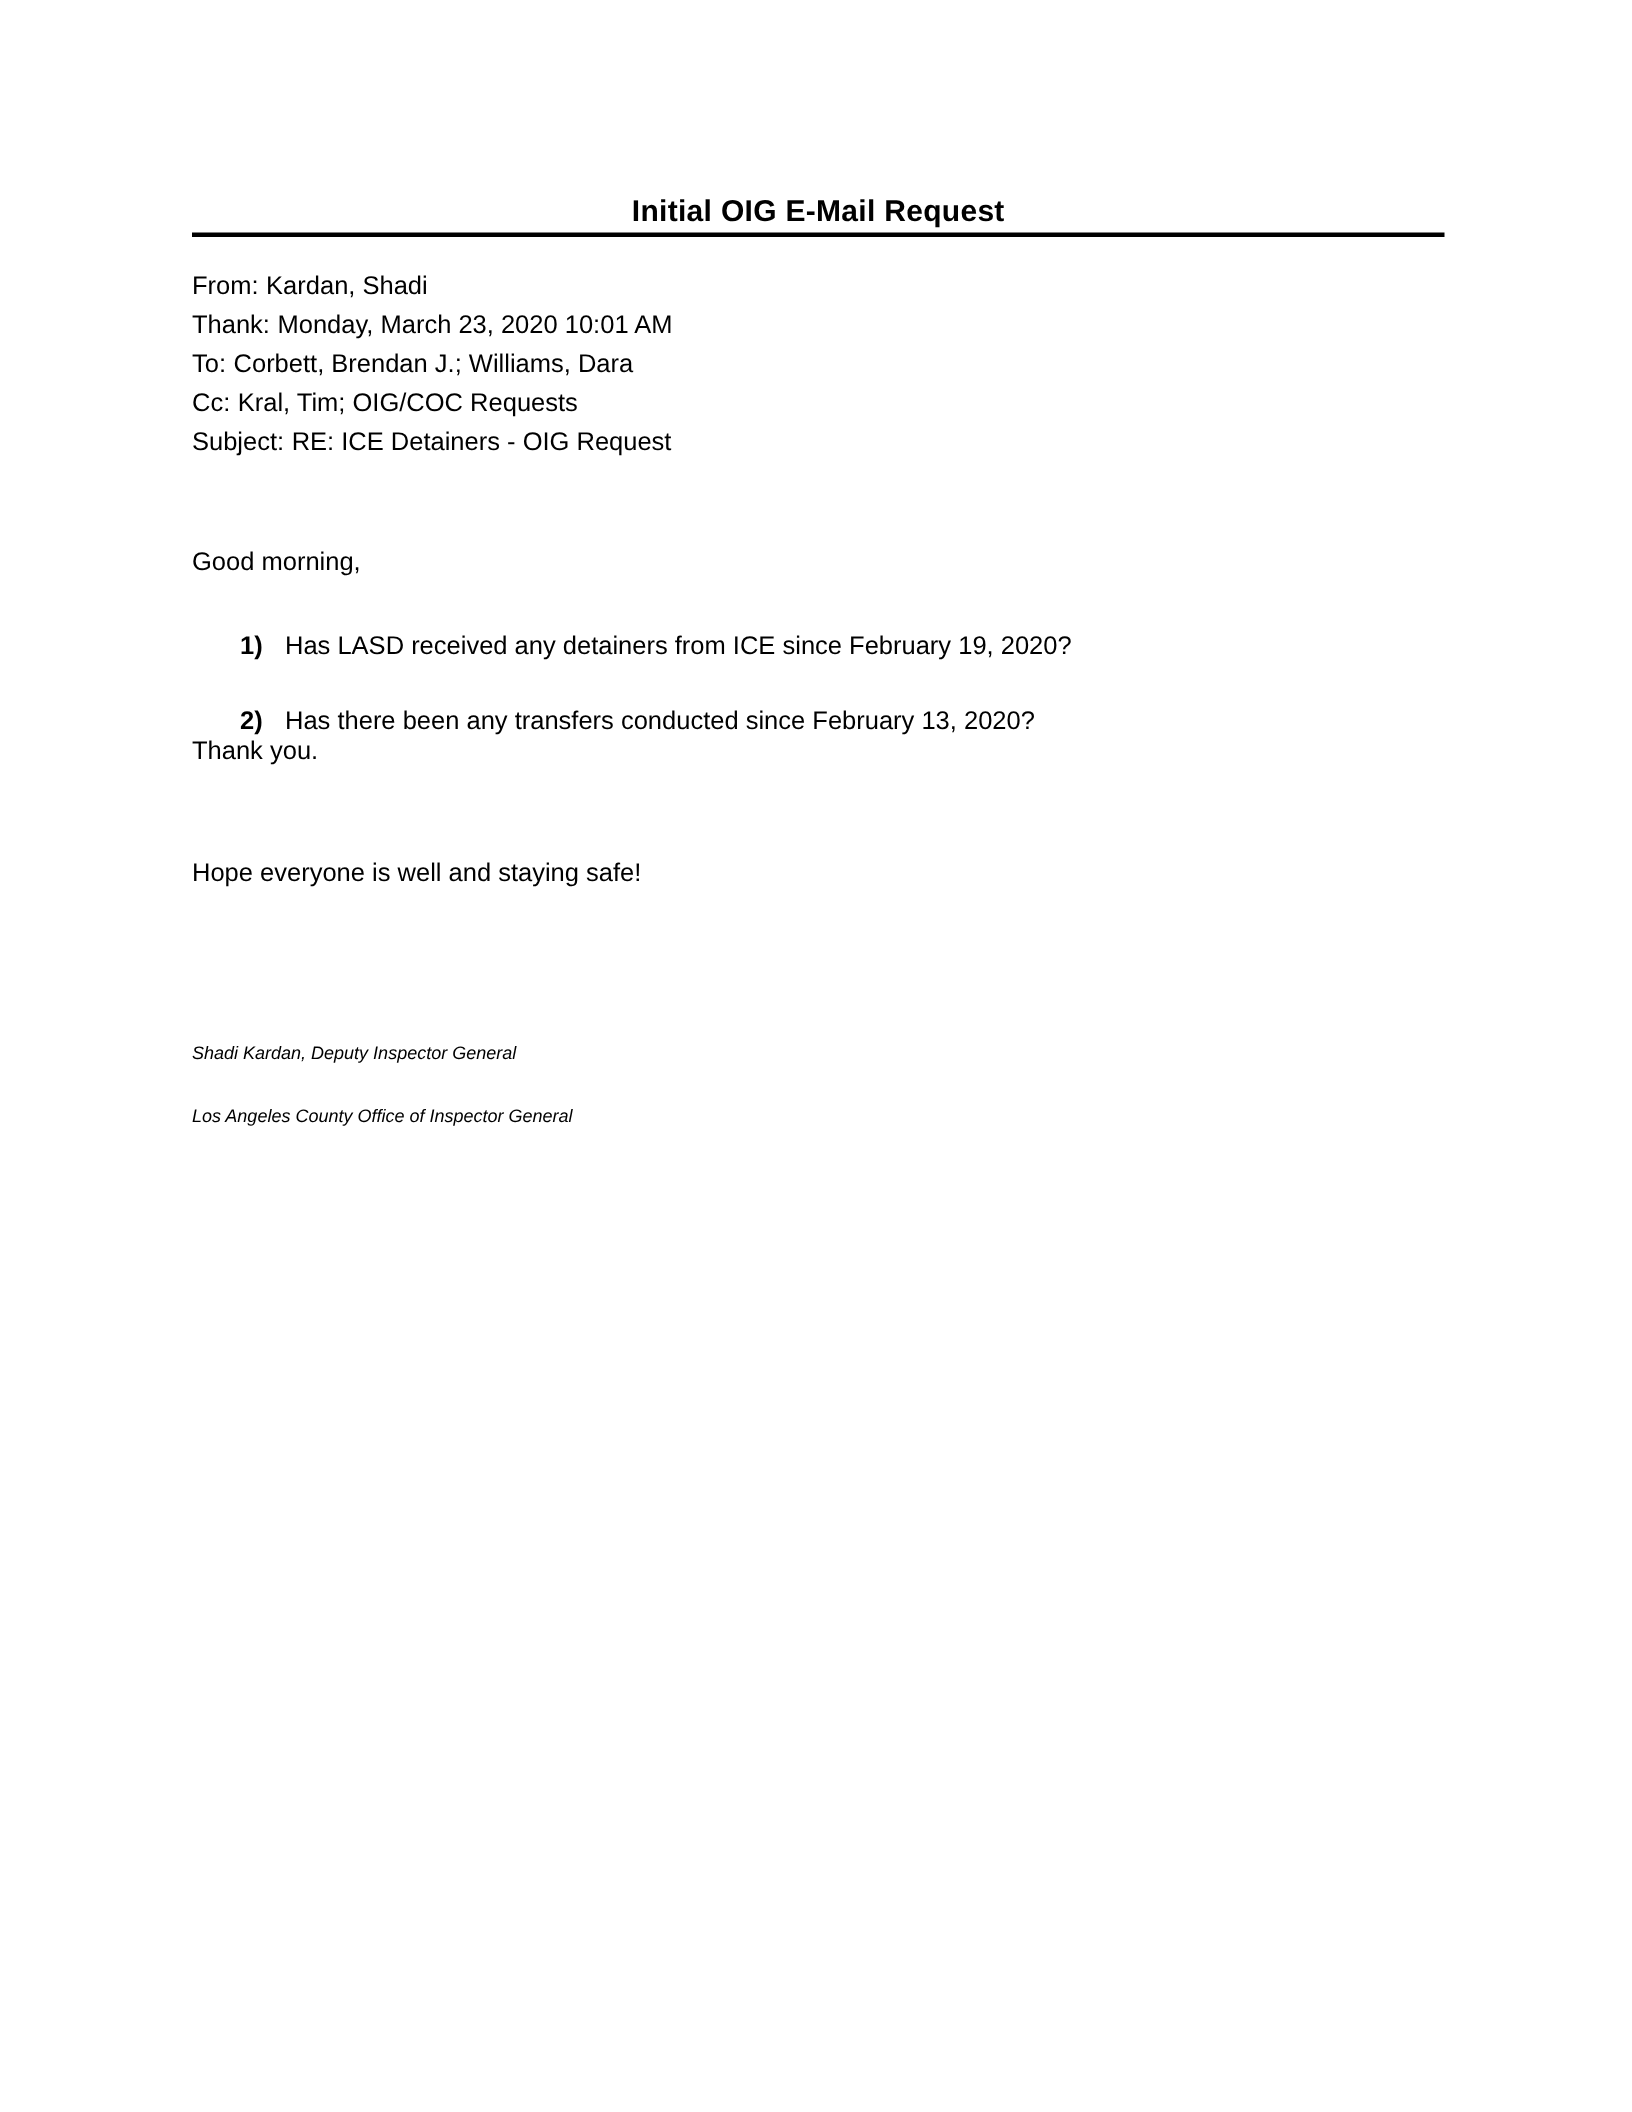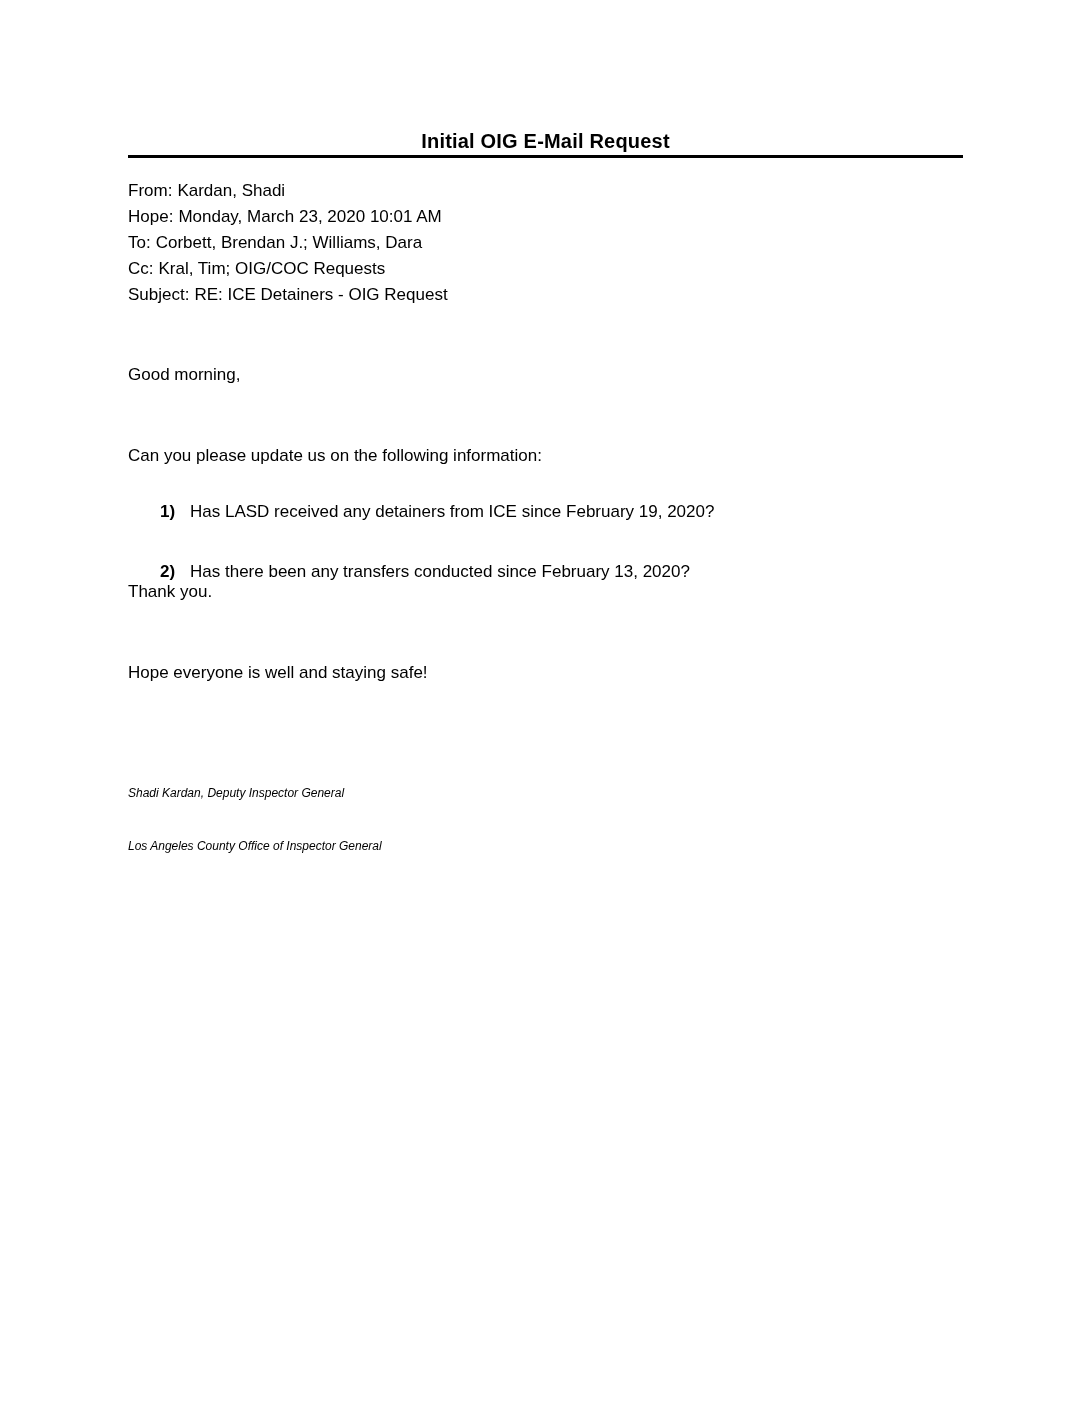--- a/index.html
+++ b/index.html
@@ -48,65 +48,64 @@
     margin-right: 5px;
   }
   .para {
     font-size: 17px;
     line-height: 20px;
   }
   .greeting   { margin-top: 57px; }
   .intro      { margin-top: 61px; }
   .question   { padding-left: 32px; }
   .q1         { margin-top: 36px; }
-  .q2         { margin-top: 40px; }
+  .q2         { margin-top: 30px; }
   .q-num {
     display: inline-block;
     width: 30px;
     font-weight: bold;
   }
   .thanks     { }
   .closing    { margin-top: 61px; }
   .sig-line {
     font-size: 12px;
     line-height: 20px;
     font-style: italic;
   }
   .sig-name   { margin-top: 100px; }
-  .sig-org    { margin-top: 33px; }
+  .sig-org    { margin-top: 22px; }
 </style>
 </head>
 <body>
 
 <div class="page">
   <div class="content">
 
     <div class="doc-title">Initial OIG E-Mail Request</div>
 
     <div class="headers">
       <div class="hdr-row">
         <span class="hdr-label">From:</span><span class="hdr-value">Kardan, Shadi</span>
       </div>
       <div class="hdr-row">
-        <span class="hdr-label">Hope:</span><span class="hdr-value">Monday, March 23, 2020 10:01 AM</span>
+        <span class="hdr-label">Thank:</span><span class="hdr-value">Monday, March 23, 2020 10:01 AM</span>
       </div>
       <div class="hdr-row">
         <span class="hdr-label">To:</span><span class="hdr-value">Corbett, Brendan J.; Williams, Dara</span>
       </div>
       <div class="hdr-row">
         <span class="hdr-label">Cc:</span><span class="hdr-value">Kral, Tim; OIG/COC Requests</span>
       </div>
       <div class="hdr-row">
         <span class="hdr-label">Subject:</span><span class="hdr-value">RE: ICE Detainers - OIG Request</span>
       </div>
     </div>
 
     <div class="para greeting">Good morning,</div>
 
-    <div class="para intro">Can you please update us on the following information:</div>
 
     <div class="para question q1">
       <span class="q-num">1)</span><span class="q-text">Has LASD received any detainers from ICE since February 19, 2020?</span>
     </div>
 
     <div class="para question q2">
       <span class="q-num">2)</span><span class="q-text">Has there been any transfers conducted since February 13, 2020?</span>
     </div>
 
     <div class="para thanks">Thank you.</div>

